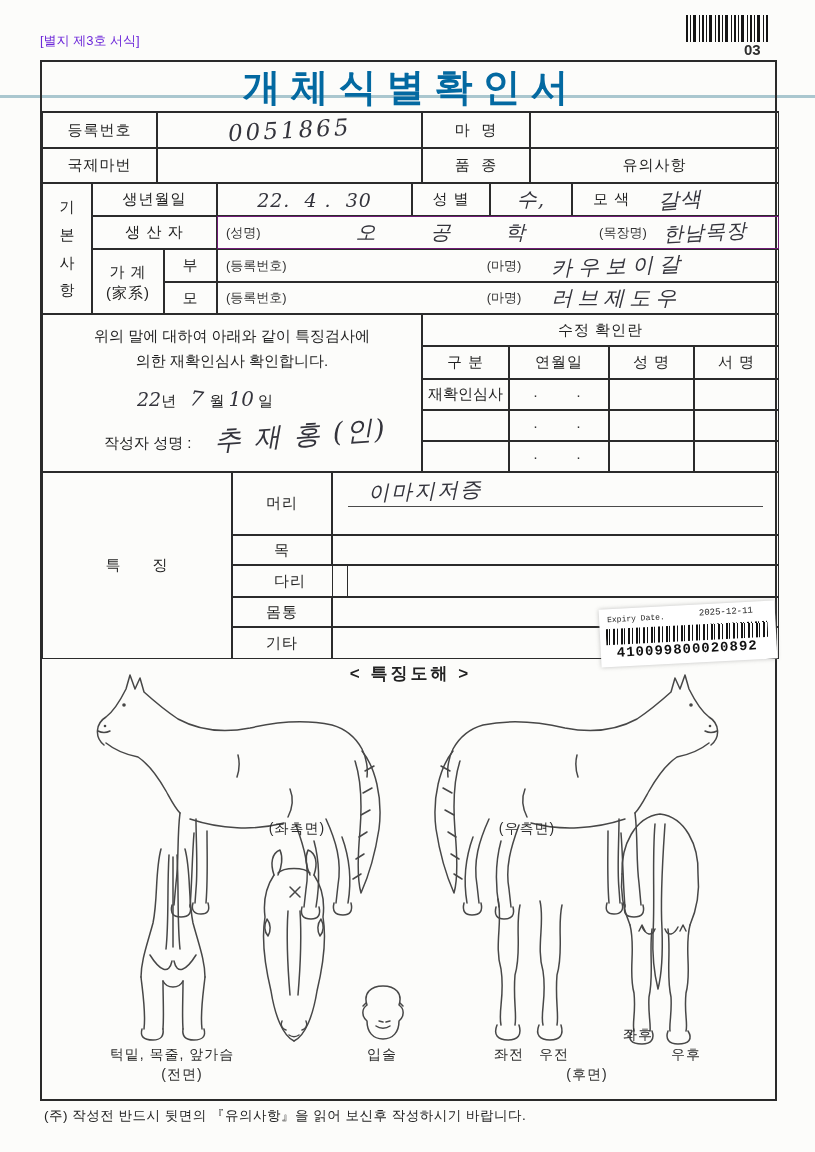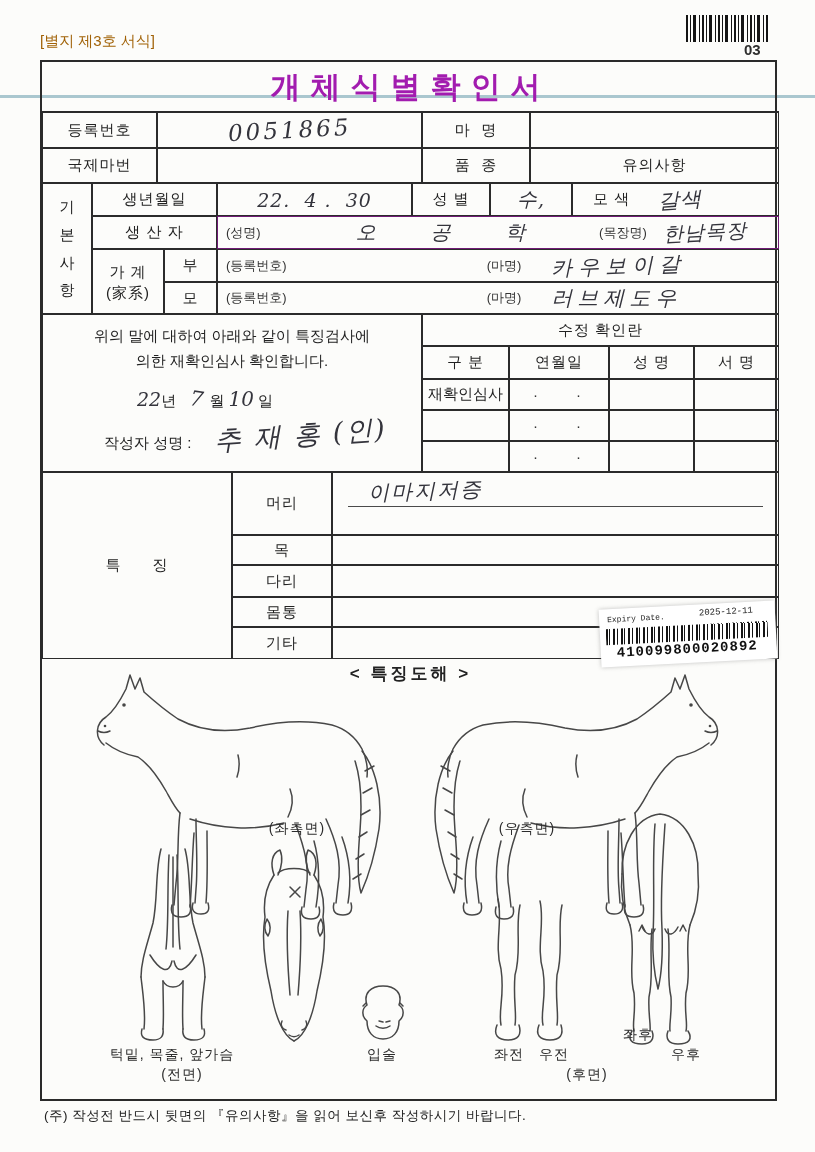--- a/index.html
+++ b/index.html
@@ -16,21 +16,21 @@
   }
   .cell.left{justify-content:flex-start;}
   .plain{border:none;}
   .form{
     position:absolute;left:40px;top:60px;width:737px;height:1041px;
     border:2px solid #2a2a2a;box-sizing:border-box;background:transparent;
   }
   .title{
     position:absolute;left:0;top:0;width:737px;height:50px;
     display:flex;align-items:center;justify-content:center;
-    font-size:30px;font-weight:bold;letter-spacing:10px;color:#a21caf;
+    font-size:38px;font-weight:bold;letter-spacing:10px;color:#0369a1;
   }
   .hand{
     font-family:"DejaVu Serif",serif;font-style:italic;color:#34343c;
     white-space:pre;
   }
   .vlabel{
     position:absolute;box-sizing:border-box;border:1px solid #2b2b2b;
     display:flex;flex-direction:column;align-items:center;justify-content:center;
     font-size:15px;line-height:1.85;color:#222;
   }
@@ -52,21 +52,21 @@
     background:repeating-linear-gradient(90deg,#141414 0 2px,transparent 2px 3px,#141414 3px 4px,transparent 4px 7px,#141414 7px 9px,transparent 9px 11px,#141414 11px 12px,transparent 12px 15px);
   }
   svg{stroke:#474747;stroke-width:1.5;fill:none;stroke-linecap:round;stroke-linejoin:round;}
   .dlabel{position:absolute;font-size:14px;color:#2c2c2c;text-align:center;white-space:pre;letter-spacing:1px;}
 </style>
 </head>
 <body>
 
 <div class="scanline"></div>
 
-<div class="abs small" style="left:40px;top:32px;font-size:15px;color:#a16207;">[별지 제3호 서식]</div>
+<div class="abs small" style="left:40px;top:32px;font-size:13px;color:#6d28d9;">[별지 제3호 서식]</div>
 <div class="barcode-top"></div>
 <div class="abs" style="left:744px;top:41px;font-size:15px;font-weight:bold;color:#2e2e2e;">03</div>
 
 <div class="form">
 
   <div class="title">개체식별확인서</div>
   <div class="abs" style="left:0;top:49px;width:737px;height:0;border-top:2px solid #2a2a2a;"></div>
 
   <div class="cell" style="left:0;top:50px;width:115px;height:36px;">등록번호</div>
   <div class="cell" style="left:115px;top:50px;width:265px;height:36px;"><span class="hand" style="font-size:23px;letter-spacing:3px;transform:rotate(-3deg);">0051865</span></div>
@@ -160,21 +160,21 @@
 
   <div class="cell" style="left:190px;top:410px;width:100px;height:63px;">머리</div>
   <div class="cell plain" style="left:290px;top:410px;width:447px;height:63px;border:1px solid #2b2b2b;">
     <div class="abs" style="left:15px;top:33px;width:415px;border-top:1px solid #4a4a4a;"></div>
     <span class="hand abs" style="left:35px;top:4px;font-size:21px;letter-spacing:2px;transform:rotate(-2deg);">이마지저증</span>
   </div>
 
   <div class="cell" style="left:190px;top:473px;width:100px;height:30px;">목</div>
   <div class="cell" style="left:290px;top:473px;width:447px;height:30px;"></div>
 
-  <div class="cell" style="left:190px;top:503px;width:100px;height:32px;">다리</div>
+  <div class="cell" style="left:190px;top:503px;width:116px;height:32px;">다리</div>
   <div class="cell" style="left:290px;top:503px;width:447px;height:32px;"></div>
 
   <div class="cell" style="left:190px;top:535px;width:100px;height:30px;">몸통</div>
   <div class="cell" style="left:290px;top:535px;width:447px;height:30px;"></div>
 
   <div class="cell" style="left:190px;top:565px;width:100px;height:32px;">기타</div>
   <div class="cell" style="left:290px;top:565px;width:447px;height:32px;"></div>
 
   <div class="sticker">
     <span class="abs" style="left:8px;top:6px;font-size:8px;color:#222;">Expiry Date.</span>

